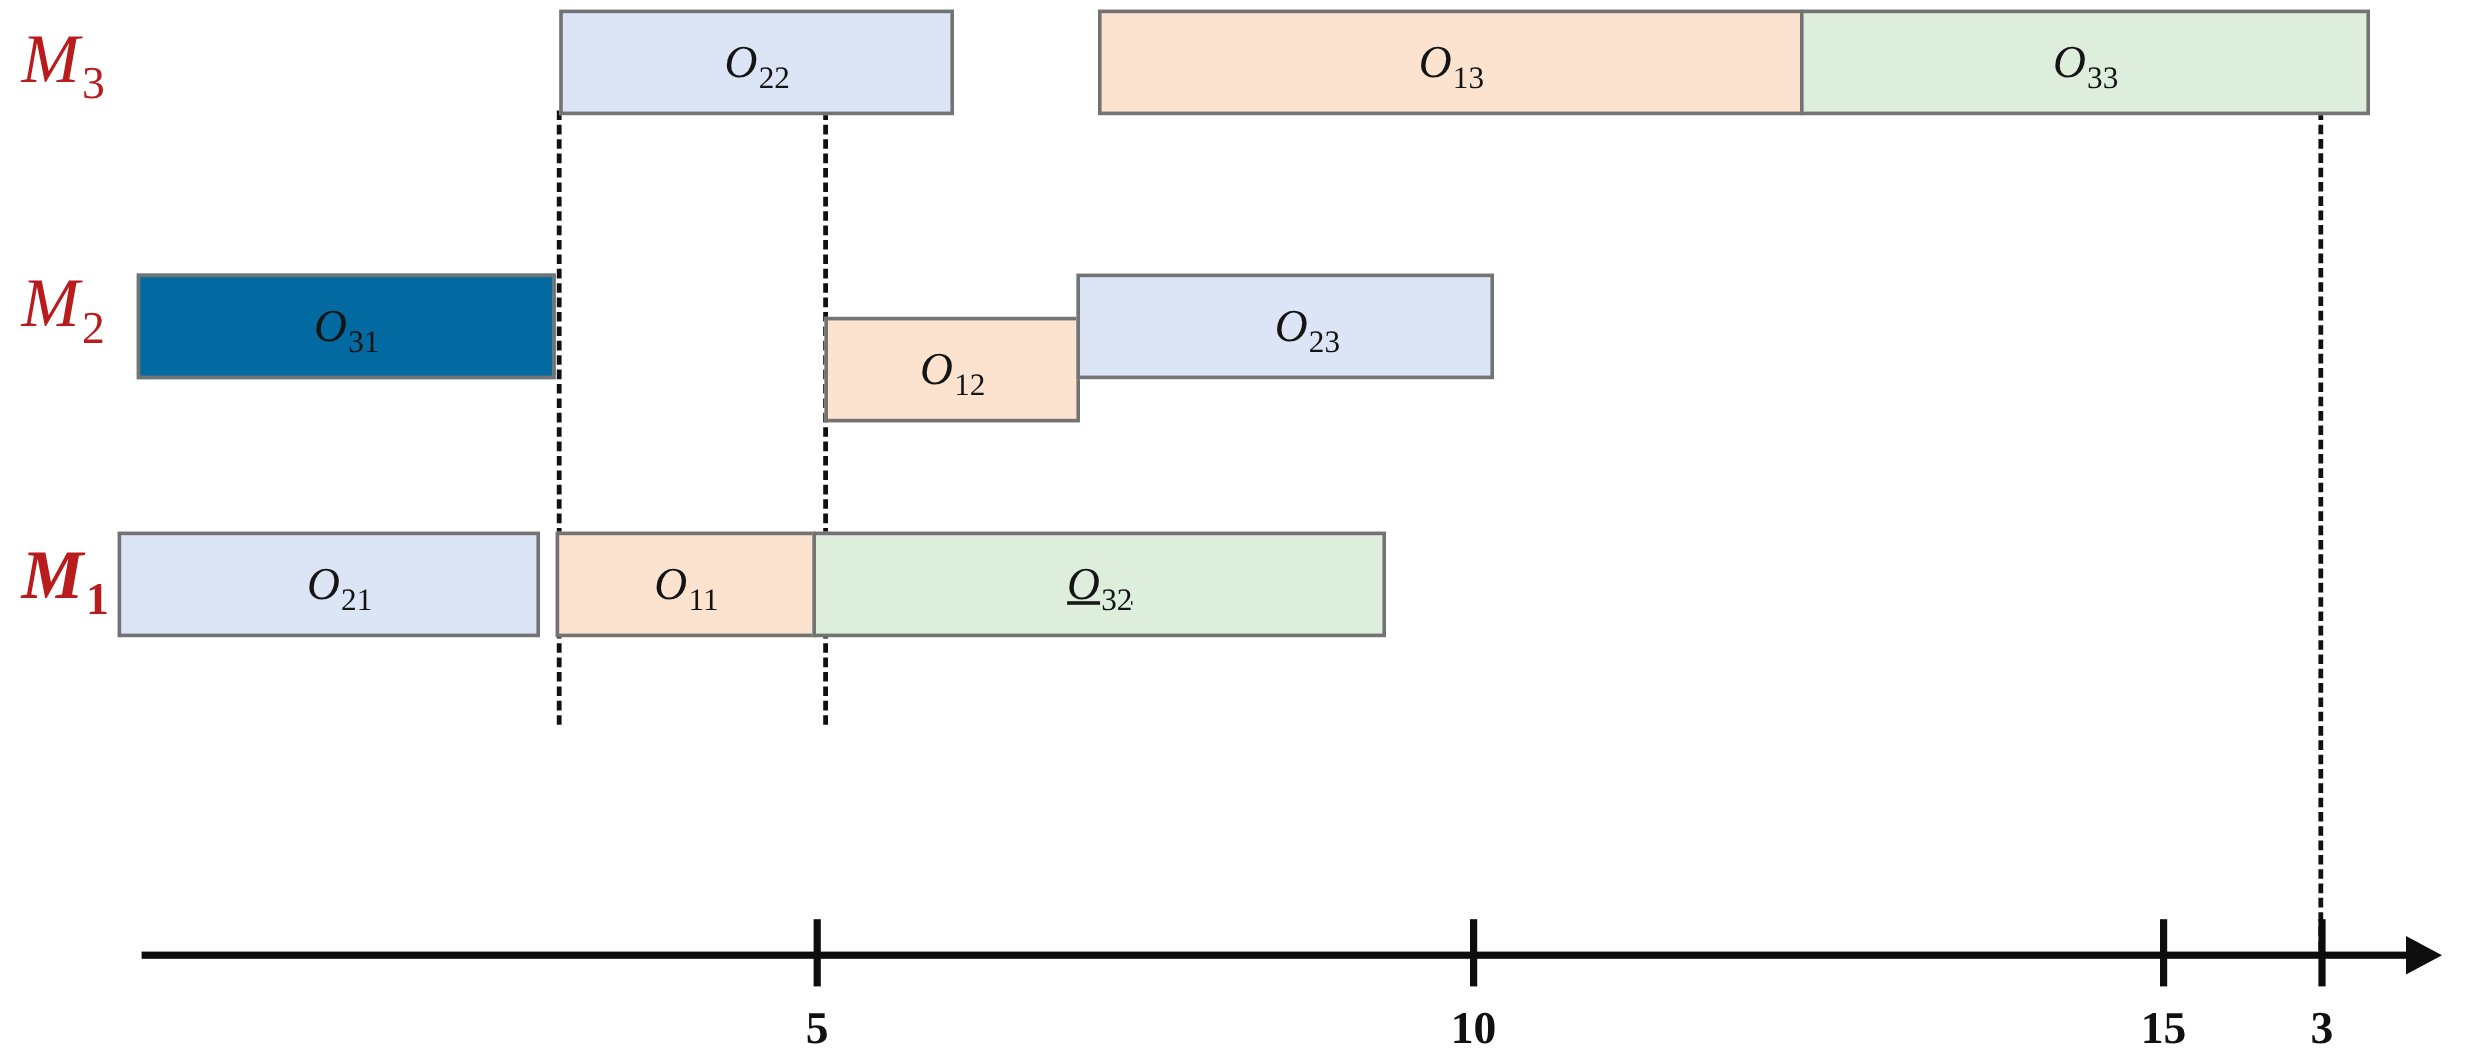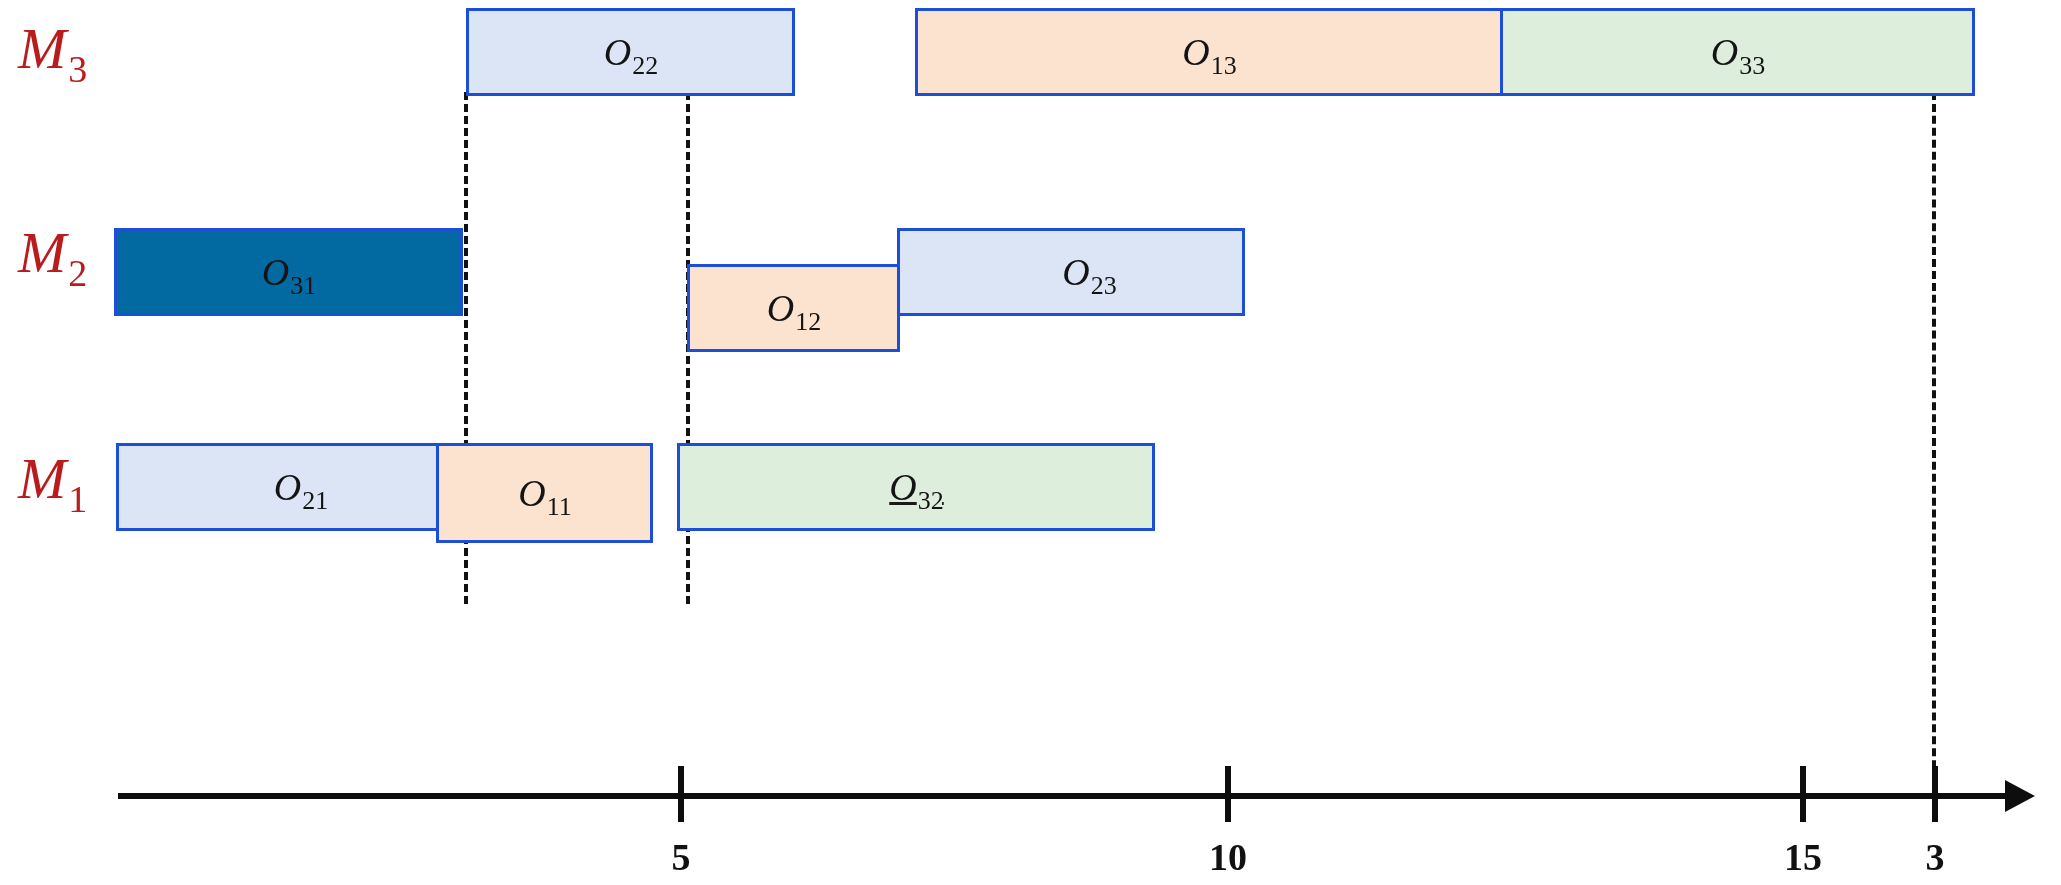--- a/index.html
+++ b/index.html
@@ -36,21 +36,21 @@
     vertical-align: baseline;
     position: relative;
     top: 14px;
     left: 2px;
     font-family: "Liberation Serif", "DejaVu Serif", serif;
   }
   
   .bar {
     position: absolute;
     box-sizing: border-box;
-    border: 3px solid #1d4ed8;
+    border: 3px solid #737373;
     display: flex;
     align-items: center;
     justify-content: center;
     overflow: hidden;
   }
   .bar + .bar { }
   .bar-label {
     font-family: "Liberation Serif", "DejaVu Serif", serif;
     font-style: italic;
     font-size: 38px;
@@ -110,21 +110,21 @@
 <div id="chart-root">
 
   <div class="machine-label" style="left:18px; top:20px;">
     <span>M</span><span class="sub">3</span>
   </div>
 
   <div class="machine-label" style="left:18px; top:224px;">
     <span>M</span><span class="sub">2</span>
   </div>
 
-  <div class="machine-label" style="left:18px; top:450px;">
+  <div class="machine-label" style="left:18px; top:450px;font-weight:bold;">
     <span>M</span><span class="sub">1</span>
   </div>
 
   <div class="dashed-line" style="left:464px; top:92px; height:512px;"></div>
   <div class="dashed-line" style="left:686px; top:92px; height:512px;"></div>
   <div class="dashed-line" style="left:1932px; top:92px; height:700px;"></div>
 
   <div class="bar" style="left:466px; top:8px; width:329px; height:88px; background:#dbe5f5;">
     <span class="bar-label">
       <span>O</span><span class="sub">22</span>
@@ -154,27 +154,27 @@
       <span>O</span><span class="sub">12</span>
     </span>
   </div>
 
   <div class="bar" style="left:897px; top:228px; width:348px; height:88px; background:#dbe5f5;padding-left:36px;">
     <span class="bar-label">
       <span>O</span><span class="sub">23</span>
     </span>
   </div>
 
-  <div class="bar" style="left:116px; top:443px; width:352px; height:88px; background:#dbe5f5;padding-left:17px;">
+  <div class="bar" style="left:98px; top:443px; width:352px; height:88px; background:#dbe5f5;padding-left:17px;">
     <span class="bar-label">
       <span>O</span><span class="sub">21</span>
     </span>
   </div>
 
-  <div class="bar" style="left:436px; top:443px; width:217px; height:100px; background:#fce3d0;">
+  <div class="bar" style="left:463px; top:443px; width:217px; height:88px; background:#fce3d0;">
     <span class="bar-label">
       <span>O</span><span class="sub">11</span>
     </span>
   </div>
 
   <div class="bar" style="left:677px; top:443px; width:478px; height:88px; background:#ddeedc;text-decoration:underline;">
     <span class="bar-label">
       <span>O</span><span class="sub">32</span>
     </span>
   </div>

